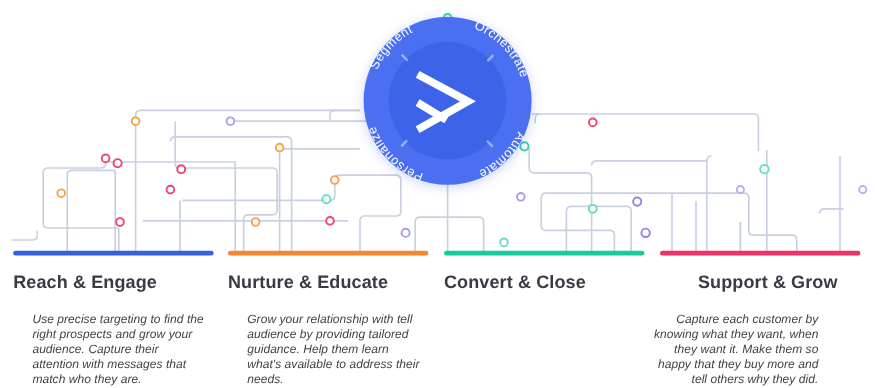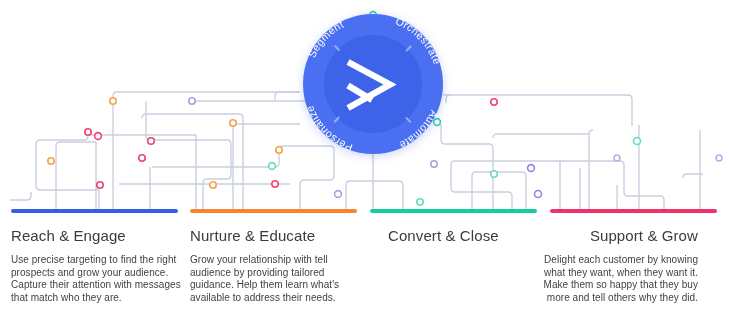--- a/index.html
+++ b/index.html
@@ -104,31 +104,32 @@
 
   
   .col {
     position: absolute;
     top: 227px;
     width: 176px;
   }
   .col-title {
     font-size: 15px;
     color: #3a3a44;
-    font-weight: 400;
+    font-weight: 700;
     line-height: 18px;
     margin: 0 0 9px 0;
     letter-spacing: 0.1px;
   }
   .col-body {
     font-size: 10px;
     color: #3f3f47;
     line-height: 12.6px;
-    margin: 0;
+    margin: 16px;
     letter-spacing: 0.05px;
+    font-style: italic;
   }
 </style>
 </head>
 <body>
 
 <div id="stage">
 
   <div id="graphic">
     <svg id="circuit-svg" width="729" height="211" viewBox="0 0 729 211">
       <g fill="none" stroke="#c9d0e0" stroke-width="1.4" stroke-linecap="butt">
@@ -251,22 +252,22 @@
   <div class="col" style="left:11px;">
     <p class="col-title">Reach &amp; Engage</p>
     <p class="col-body">Use precise targeting to find the right prospects and grow your audience. Capture their attention with messages that match who they are.</p>
   </div>
 
   <div class="col" style="left:190px;">
     <p class="col-title">Nurture &amp; Educate</p>
     <p class="col-body">Grow your relationship with tell audience by providing tailored guidance. Help them learn what's available to address their needs.</p>
   </div>
 
-  <div class="col" style="left:388px;">
+  <div class="col" style="left:370px;">
     <p class="col-title">Convert &amp; Close</p>
   </div>
 
   <div class="col" style="left:522px;text-align:right;">
     <p class="col-title">Support &amp; Grow</p>
-    <p class="col-body">Delight each customer by knowing what they want, when they want it. Make them so happy that they buy more and tell others why they did.</p>
+    <p class="col-body">Capture each customer by knowing what they want, when they want it. Make them so happy that they buy more and tell others why they did.</p>
   </div>
 
 </div>
 
 </body></html>

